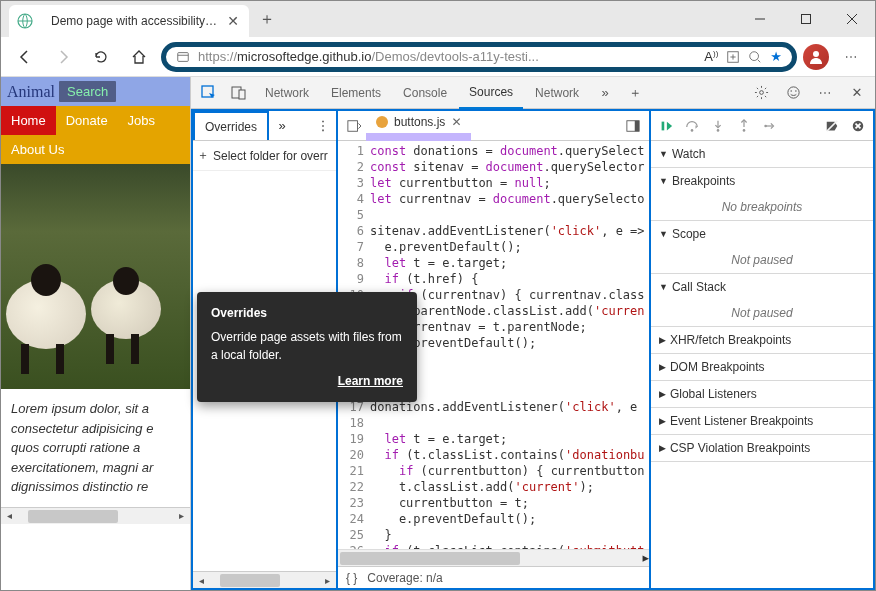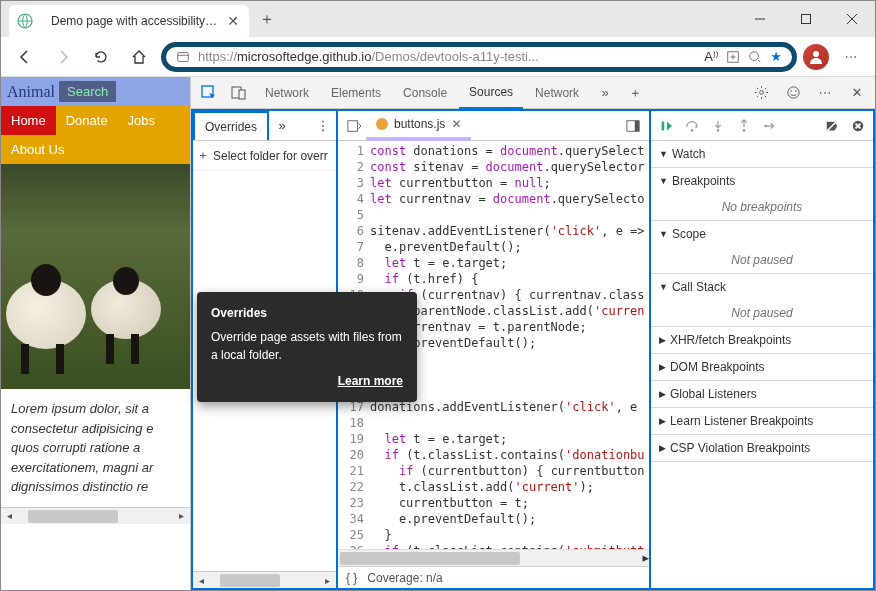--- a/index.html
+++ b/index.html
@@ -68,21 +68,21 @@
   .learn-link { text-align:center; margin-top:140px; }
   .learn-link a { color:#0070d6; font-size:12px; text-decoration:underline; }
   .nav-pane .hscroll { margin-top:auto; }
   
   .tooltip { position: absolute; left: 197px; top: 292px; width: 220px; background: #2b2b2b; color: #fff; border-radius: 4px; padding: 12px 14px; z-index: 100; font-size: 12px; line-height:1.5; box-shadow: 0 4px 12px rgba(0,0,0,0.4); }
   .tooltip h4 { font-size: 12px; font-weight: bold; margin-bottom: 6px; }
   .tooltip .tt-link { display:block; text-align:right; color:#fff; font-weight:bold; text-decoration:underline; margin-top:8px; }
   
   .editor-pane { flex: 1; border: 2px solid #0070d6; border-left:none; background: #fff; display:flex; flex-direction:column; overflow:hidden; min-width:0; }
   .file-tabs { height:30px; display:flex; align-items:center; border-bottom:1px solid #ccc; padding:0 4px; }
-  .file-tab { height:30px; display:flex; align-items:center; gap:6px; padding:0 10px; font-size:12px; border-bottom:4px solid #c4b5fd; background:#fff; }
+  .file-tab { height:30px; display:flex; align-items:center; gap:6px; padding:0 10px; font-size:12px; border-bottom:8px solid #c4b5fd; background:#fff; }
   .file-tab .dot { width:12px;height:12px;border-radius:50%;background:#e8a33d; }
   .file-tab .x { color:#666; cursor:pointer; }
   .ft-left, .ft-right { width:24px;display:flex;align-items:center;justify-content:center;color:#555; }
   .code-area { flex:1; display:flex; overflow:hidden; font-family: Consolas, monospace; font-size:12px; line-height:16px; }
   .gutter { width:32px; text-align:right; padding:2px 6px 2px 2px; color:#888; background:#fff; user-select:none; }
   .code { flex:1; padding:2px 0; white-space:pre; overflow:hidden; }
   .kw { color:#a21caf; }
   .str { color:#b01515; }
   .ed-hscroll { height:17px; background:#f0f0f0; display:flex; border-top:1px solid #ddd; }
   .ed-hscroll .track{flex:1;position:relative;}
@@ -319,21 +319,21 @@
               <div>14</div>
               <div>15</div>
               <div>16</div>
               <div>17</div>
               <div>18</div>
               <div>19</div>
               <div>20</div>
               <div>21</div>
               <div>22</div>
               <div>23</div>
-              <div>34</div>
+              <div>24</div>
               <div>25</div>
               <div>26</div>
             </div>
           <div class="code" id="code"><div><span class="kw">const</span> donations = <span class="kw">document</span>.querySelect</div><div><span class="kw">const</span> sitenav = <span class="kw">document</span>.querySelector</div><div><span class="kw">let</span> currentbutton = <span class="kw">null</span>;</div><div><span class="kw">let</span> currentnav = <span class="kw">document</span>.querySelecto</div><div>&nbsp;</div><div>sitenav.addEventListener(<span class="str">'click'</span>, e =&gt;</div><div>  e.preventDefault();</div><div>  <span class="kw">let</span> t = e.target;</div><div>  <span class="kw">if</span> (t.href) {</div><div>    <span class="kw">if</span> (currentnav) { currentnav.class</div><div>    t.parentNode.classList.add(<span class="str">'curren</span></div><div>    currentnav = t.parentNode;</div><div>    e.preventDefault();</div><div>&nbsp;</div><div>&nbsp;</div><div>&nbsp;</div><div>donations.addEventListener(<span class="str">'click'</span>, e </div><div>&nbsp;</div><div>  <span class="kw">let</span> t = e.target;</div><div>  <span class="kw">if</span> (t.classList.contains(<span class="str">'donationbu</span></div><div>    <span class="kw">if</span> (currentbutton) { currentbutton</div><div>    t.classList.add(<span class="str">'current'</span>);</div><div>    currentbutton = t;</div><div>    e.preventDefault();</div><div>  }</div><div>  <span class="kw">if</span> (t.classList.contains(<span class="str">'submitbutt</span></div></div>
         </div>
         <div class="ed-hscroll">
             <div class="track">
               <div class="thumb"></div>
             </div>
             <div class="arrow">▸</div>
@@ -437,21 +437,21 @@
             </div>
             <div class="dbg-section">
               <div class="dbg-head">
                 <span class="tri">▶</span>
                 <span>Global Listeners</span>
               </div>
             </div>
             <div class="dbg-section">
               <div class="dbg-head">
                 <span class="tri">▶</span>
-                <span>Learn Listener Breakpoints</span>
+                <span>Event Listener Breakpoints</span>
               </div>
             </div>
             <div class="dbg-section">
               <div class="dbg-head">
                 <span class="tri">▶</span>
                 <span>CSP Violation Breakpoints</span>
               </div>
             </div>
           </div>
       </div>

